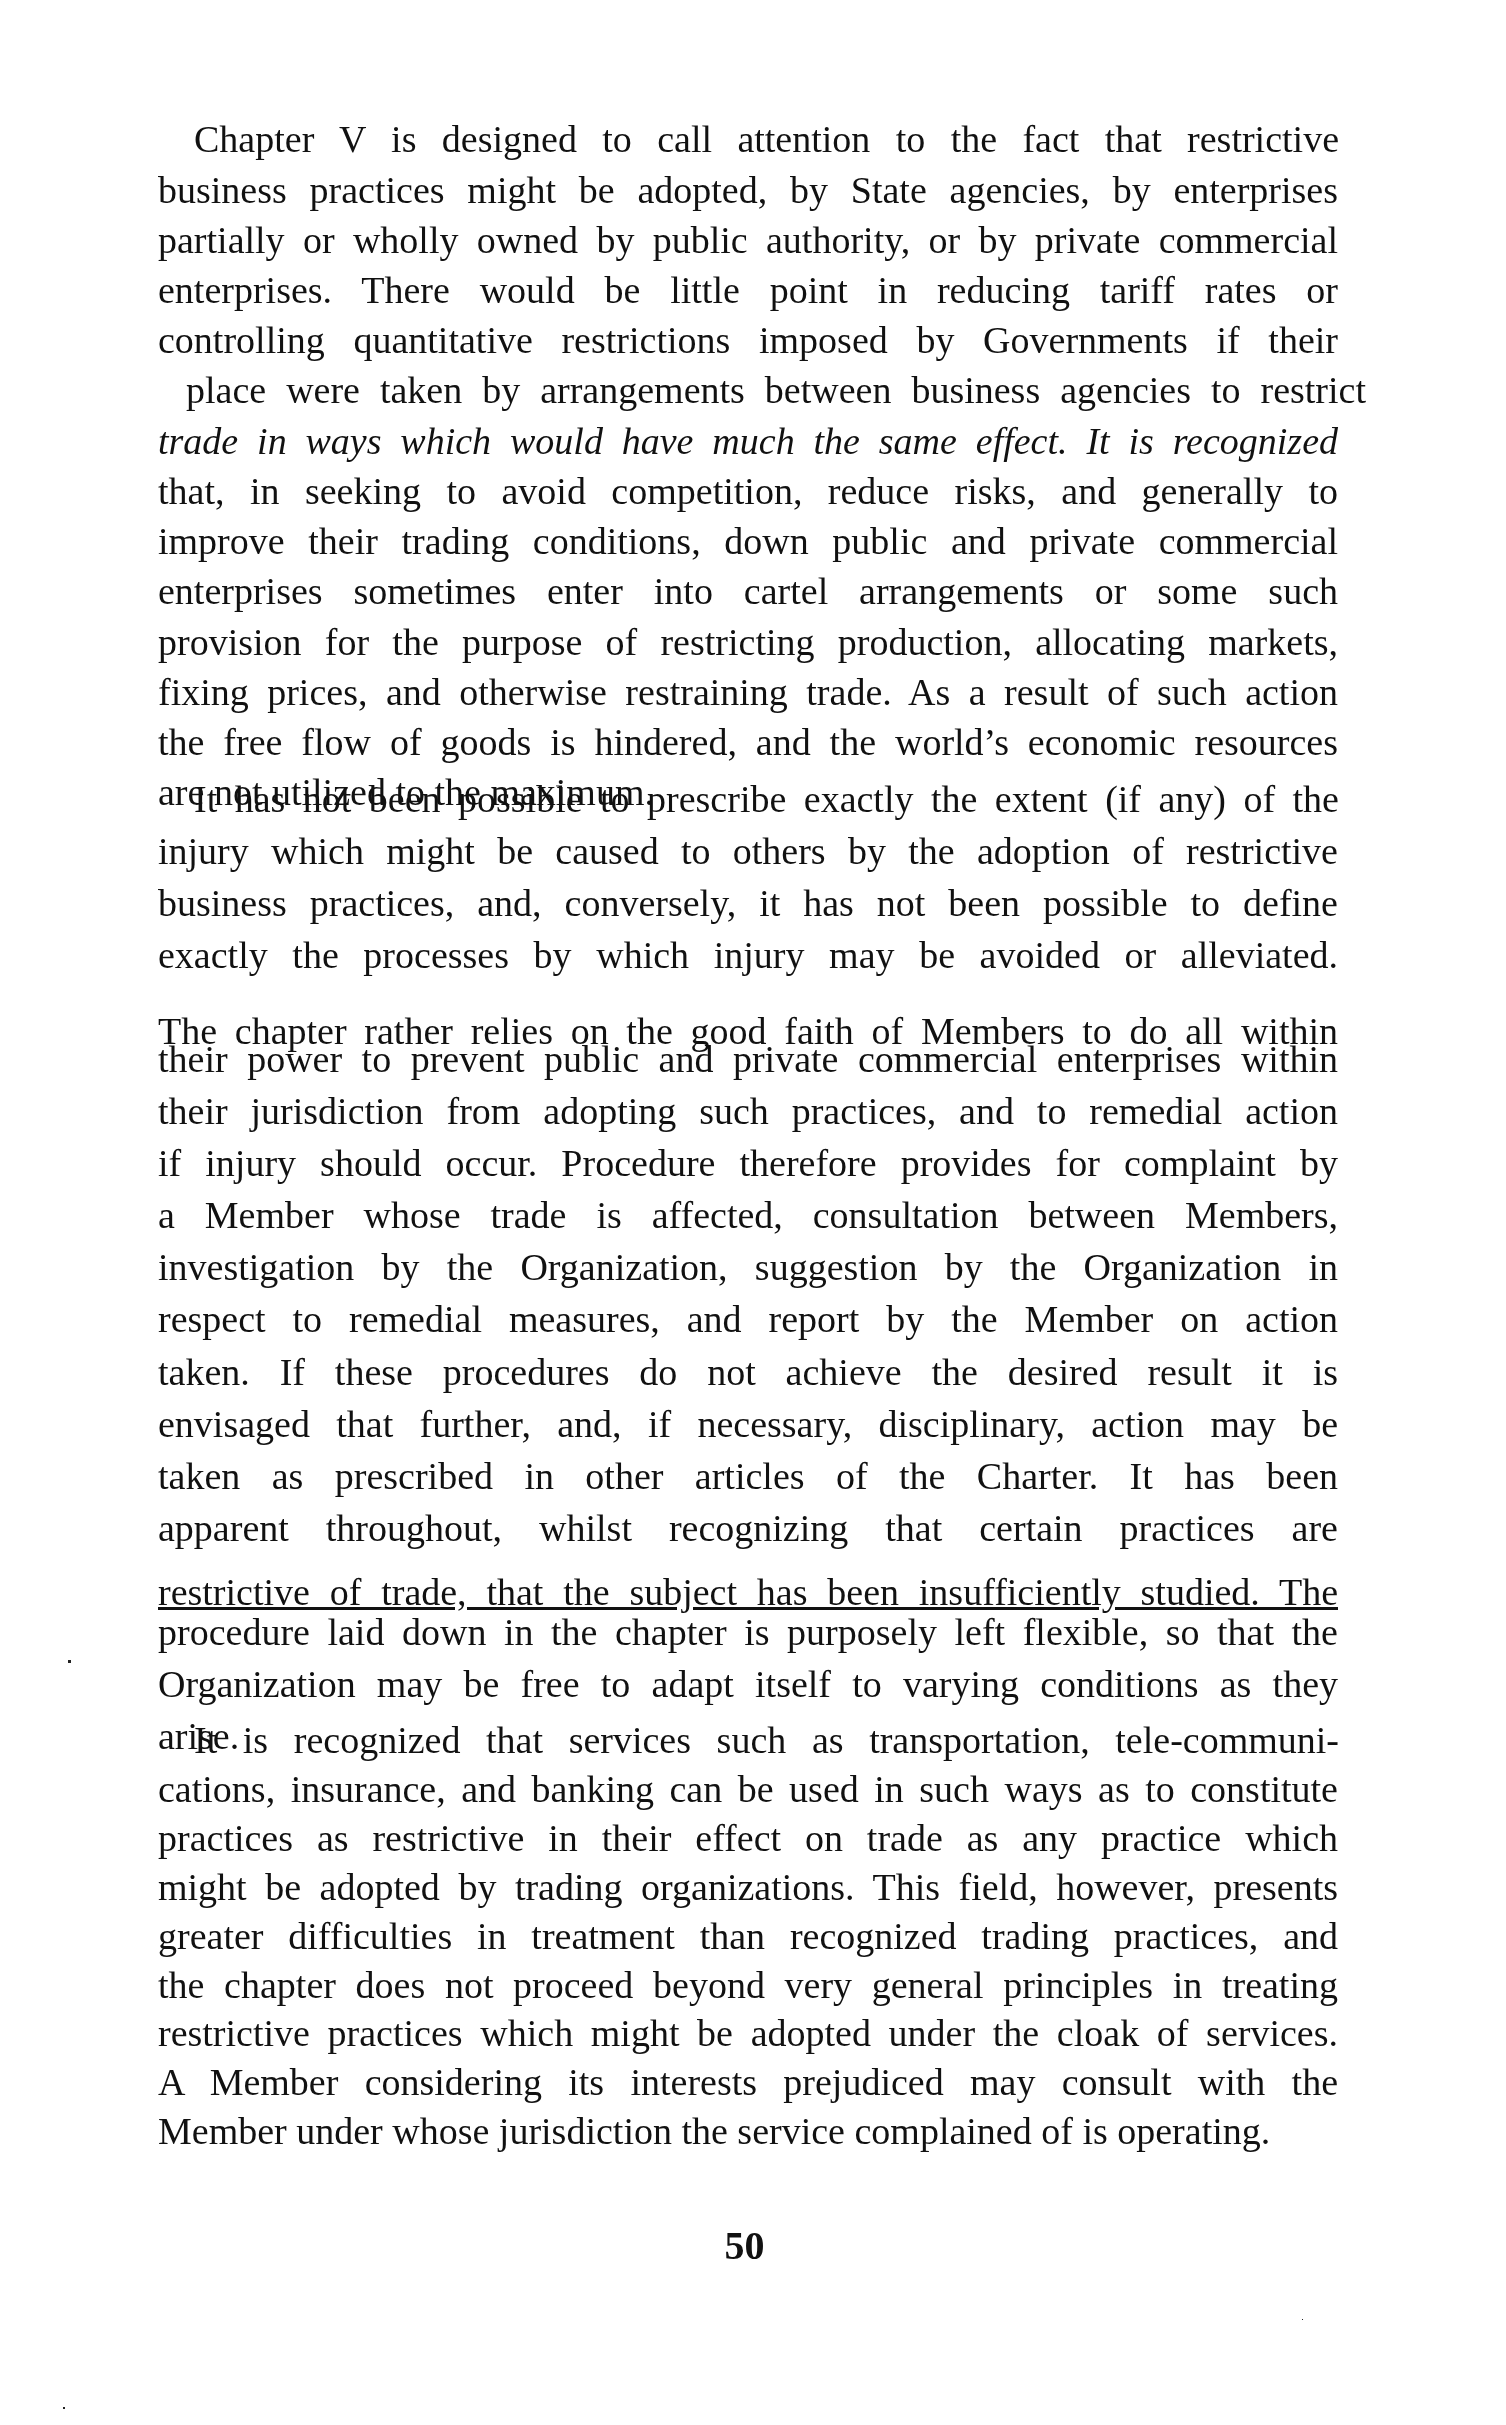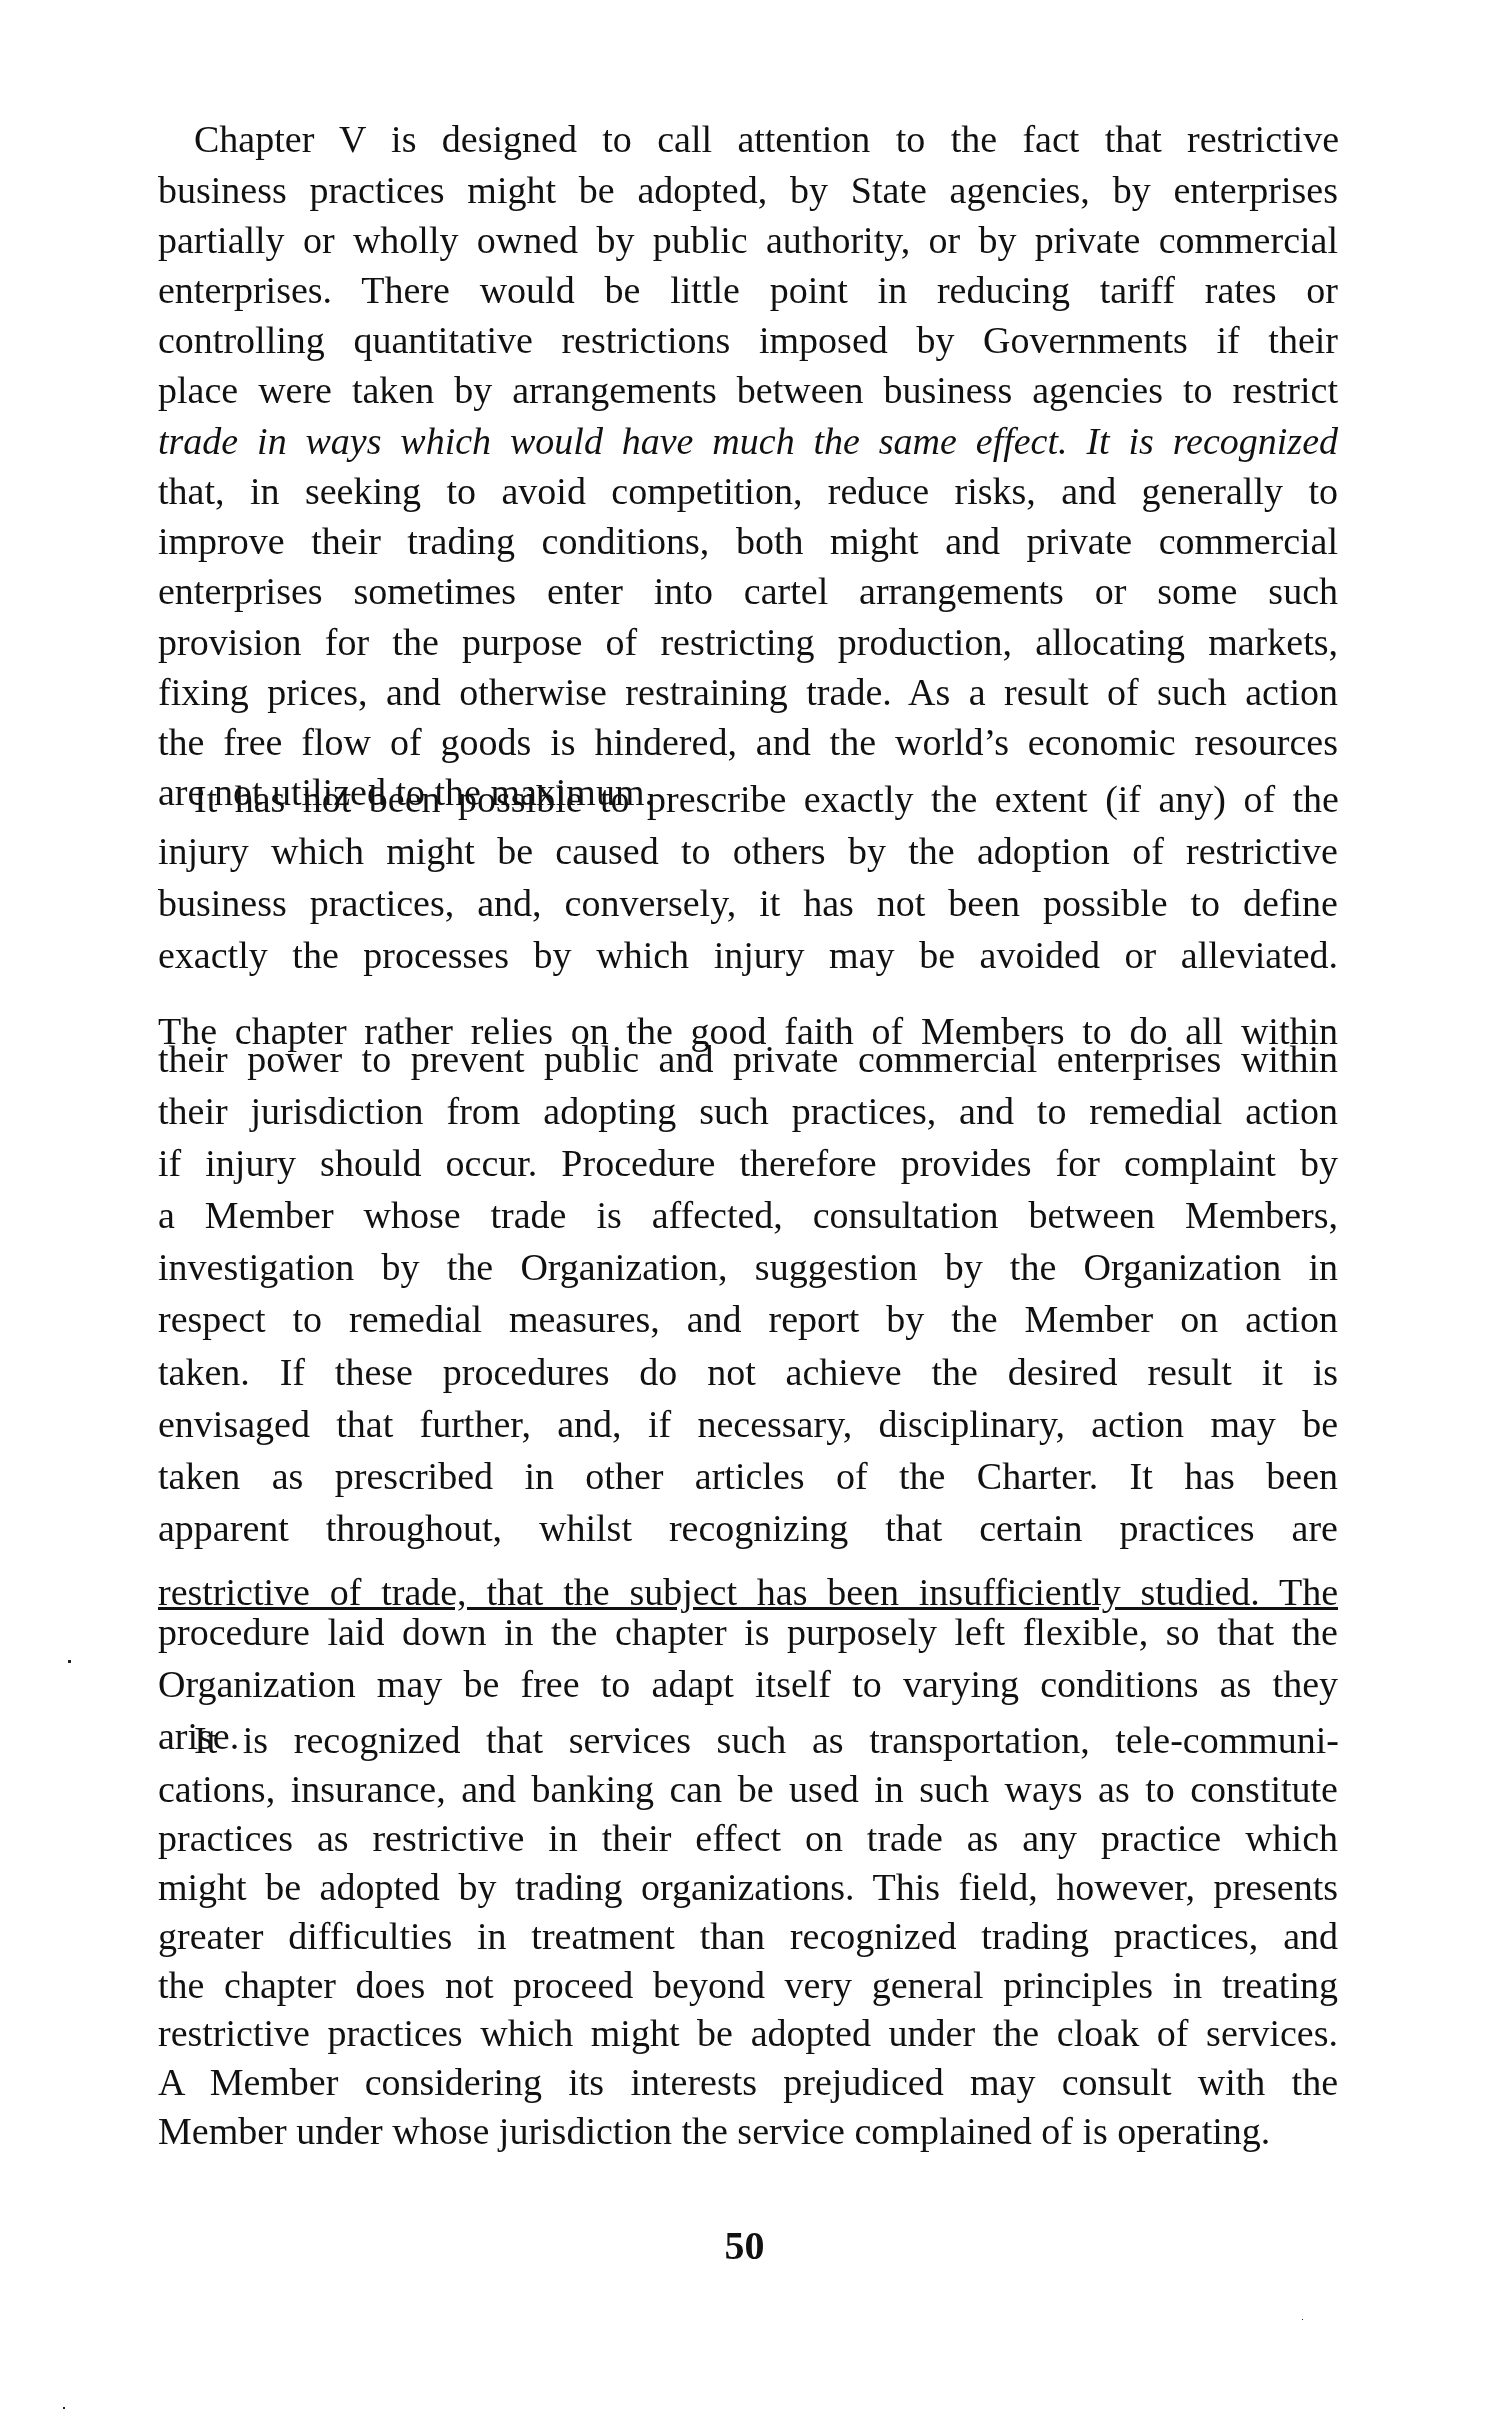--- a/index.html
+++ b/index.html
@@ -63,24 +63,24 @@
 <body>
 
 <div class="page">
   <div id="text-body">
       <div>
         <div class="line indent" style="top: 115px;">Chapter V is designed to call attention to the fact that restrictive</div>
         <div class="line" style="top: 166px;">business practices might be adopted, by State agencies, by enterprises</div>
         <div class="line" style="top: 216px;">partially or wholly owned by public authority, or by private commercial</div>
         <div class="line" style="top: 266px;">enterprises.  There would be little point in reducing tariff rates or</div>
         <div class="line" style="top: 316px;">controlling quantitative restrictions imposed by Governments if their</div>
-        <div class="line" style="top: 366px;">place were taken by arrangements between business agencies to restrict</div>
+        <div class="line" style="top: 366px; margin-left: 28px;">place were taken by arrangements between business agencies to restrict</div>
         <div class="line" style="top: 417px; font-style: italic;">trade in ways which would have much the same effect.  It is recognized</div>
         <div class="line" style="top: 467px;">that, in seeking to avoid competition, reduce risks, and generally to</div>
-        <div class="line" style="top: 517px;">improve their trading conditions, both might and private commercial</div>
+        <div class="line" style="top: 517px;">improve their trading conditions, down public and private commercial</div>
         <div class="line" style="top: 567px;">enterprises sometimes enter into cartel arrangements or some such</div>
         <div class="line" style="top: 618px;">provision for the purpose of restricting production, allocating markets,</div>
         <div class="line" style="top: 668px;">fixing prices, and otherwise restraining trade.  As a result of such action</div>
         <div class="line" style="top: 718px;">the free flow of goods is hindered, and the world’s economic resources</div>
         <div class="line last" style="top: 768px;">are not utilized to the maximum.</div>
       </div>
       <div>
         <div class="line indent" style="top: 775px;">It has not been possible to prescribe exactly the extent (if any) of the</div>
         <div class="line" style="top: 827px;">injury which might be caused to others by the adoption of restrictive</div>
         <div class="line" style="top: 879px;">business practices, and, conversely, it has not been possible to define</div>

